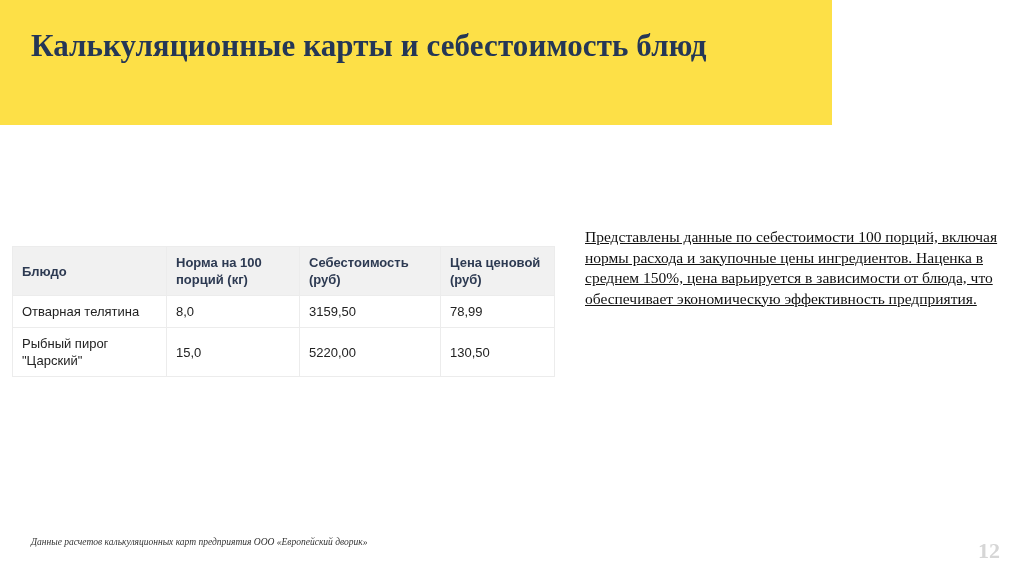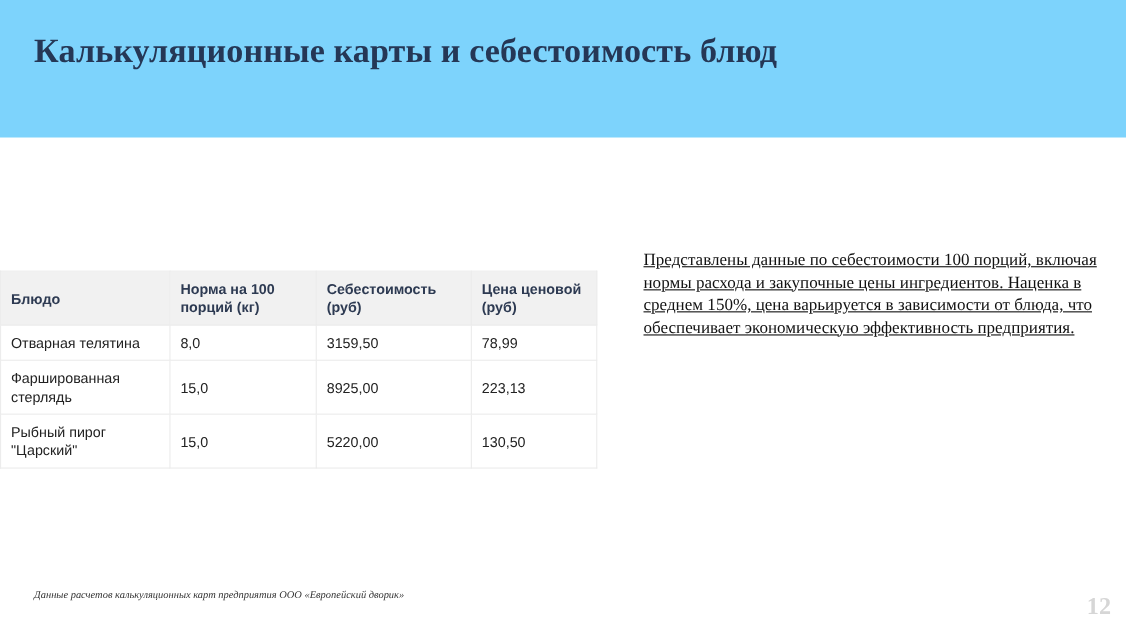--- a/index.html
+++ b/index.html
@@ -2,32 +2,32 @@
 <html><head>
   <meta charset="utf-8">
   <style>
     html, body { margin: 0; padding: 0; }
     body {
       width: 1024px; height: 576px; position: relative; overflow: hidden;
       background: #ffffff;
       font-family: "Liberation Sans", sans-serif;
     }
     .header {
-      position: absolute; left: 0; top: 0; width: 1024px; height: 125px;
-      background: #7dd3fc;
+      position: absolute; left: 0; top: 0; width: 832px; height: 125px;
+      background: #fde047;
       text-align: right;
     }
     .title {
       position: absolute; left: 31px; top: 28px;
       font-family: "Liberation Serif", serif; font-weight: bold;
       font-size: 31px; color: #253756; letter-spacing: 0.1px;
       white-space: nowrap;
     }
     table.costs {
-      position: absolute; left: 0; top: 246px; width: 543px;
+      position: absolute; left: 12px; top: 246px; width: 543px;
       border-collapse: collapse; font-size: 13px; color: #222;
     }
     table.costs th, table.costs td {
       border: 1px solid #ececec; text-align: left; vertical-align: middle;
       padding: 0 9px; line-height: 17px;
     }
     table.costs th {
       background: #f1f1f1; color: #2d3a52; font-weight: bold; height: 48px;
       font-size: 13px;
     }
@@ -41,21 +41,21 @@
       font-family: "Liberation Serif", serif; font-size: 15.5px; line-height: 20.5px;
       color: #111;
     }
     .text-col p { margin: 0 0 20px 0; text-decoration: underline; }
     .footnote {
       position: absolute; left: 31px; top: 537px;
       font-family: Liberation Serif, serif; font-style: italic;
       font-size: 9.5px; color: #333; white-space: nowrap;
     }
     .page-num {
-      position: absolute; right: 14px; top: 538px;
+      position: absolute; right: 24px; top: 538px;
       font-family: "Liberation Serif", serif; font-weight: bold;
       font-size: 22px; color: #d6d6d6; text-align: right;
     }
   </style>
 </head>
 <body>
 
 <div class="header">
   <div class="title">Калькуляционные карты и себестоимость блюд</div>
 </div>
@@ -70,26 +70,20 @@
     </tr>
   </thead>
   <tbody>
     <tr class="r1">
       <td class="c1">Отварная телятина</td>
       <td class="c2">8,0</td>
       <td class="c3">3159,50</td>
       <td class="c4">78,99</td>
     </tr>
     <tr>
-      <td class="c1">Фаршированная стерлядь</td>
-      <td class="c2">15,0</td>
-      <td class="c3">8925,00</td>
-      <td class="c4">223,13</td>
-    </tr>
-    <tr>
       <td class="c1">Рыбный пирог "Царский"</td>
       <td class="c2">15,0</td>
       <td class="c3">5220,00</td>
       <td class="c4">130,50</td>
     </tr>
   </tbody>
 </table>
 
 <div class="text-col">
   <p>Представлены данные по себестоимости 100 порций, включая нормы расхода и закупочные цены ингредиентов. Наценка в среднем 150%, цена варьируется в зависимости от блюда, что обеспечивает экономическую эффективность предприятия.</p>

